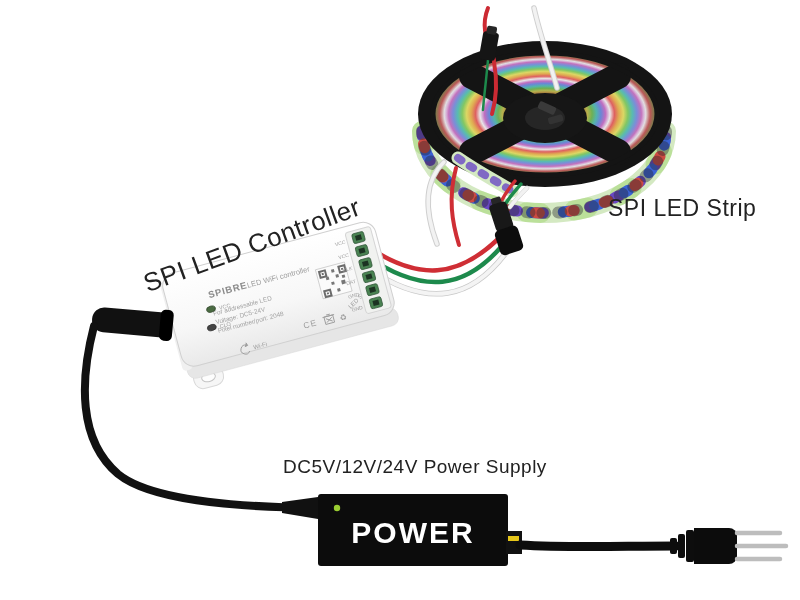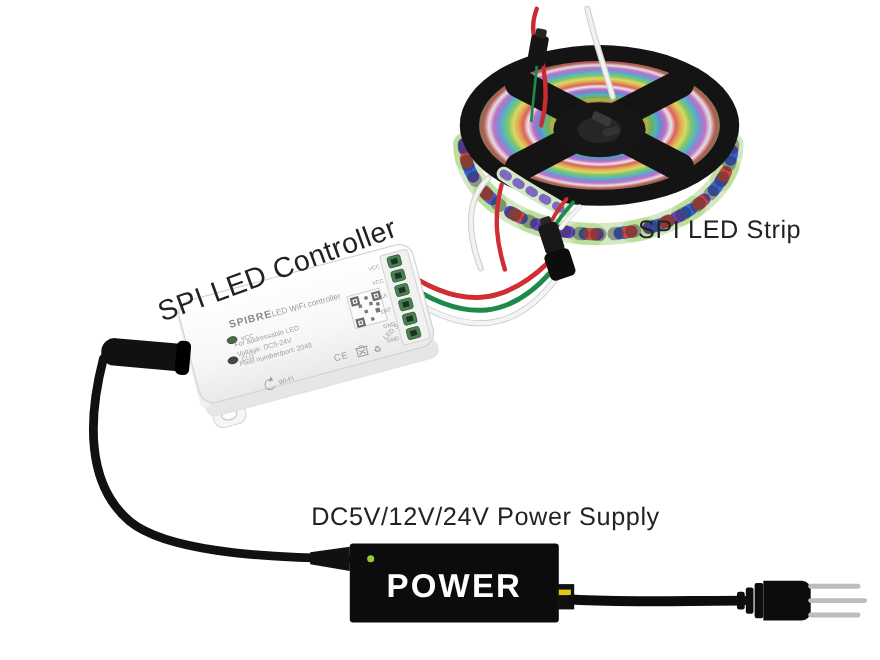--- a/index.html
+++ b/index.html
@@ -8,22 +8,22 @@
     background:#ffffff;
     font-family:"Liberation Sans","DejaVu Sans",sans-serif;
   }
   .stage{position:absolute;left:0;top:0;width:800px;height:600px;}
   .caption{
     position:absolute;color:#222222;white-space:nowrap;
     font-family:"Liberation Sans","DejaVu Sans",sans-serif;
     letter-spacing:0.5px;
   }
   .cap-controller{left:150px;top:268px;font-size:26px;transform:rotate(-20deg);transform-origin:0 100%;}
-  .cap-strip{left:580px;top:195px;font-size:23px;}
-  .cap-psu{left:283px;top:456px;font-size:23px;}
+  .cap-strip{left:608px;top:195px;font-size:23px;}
+  .cap-psu{left:283px;top:456px;font-size:19px;}
 </style>
 </head>
 <body>
 
 <svg class="stage" viewBox="0 0 800 600" xmlns="http://www.w3.org/2000/svg">
   <defs>
     <linearGradient id="bodyGrad" x1="0" y1="0" x2="0" y2="1">
       <stop offset="0" stop-color="#ffffff"></stop>
       <stop offset="0.6" stop-color="#f7f7f7"></stop>
       <stop offset="1" stop-color="#e9e9e9"></stop>

